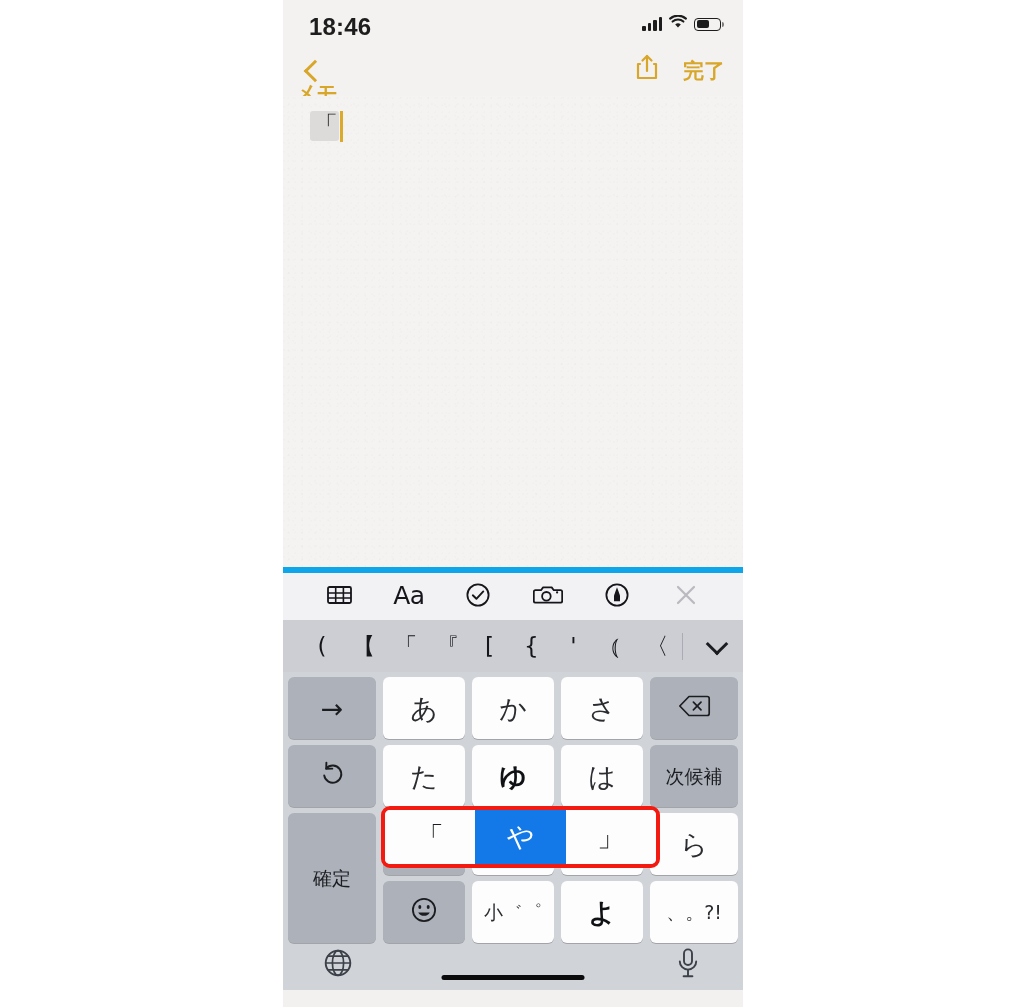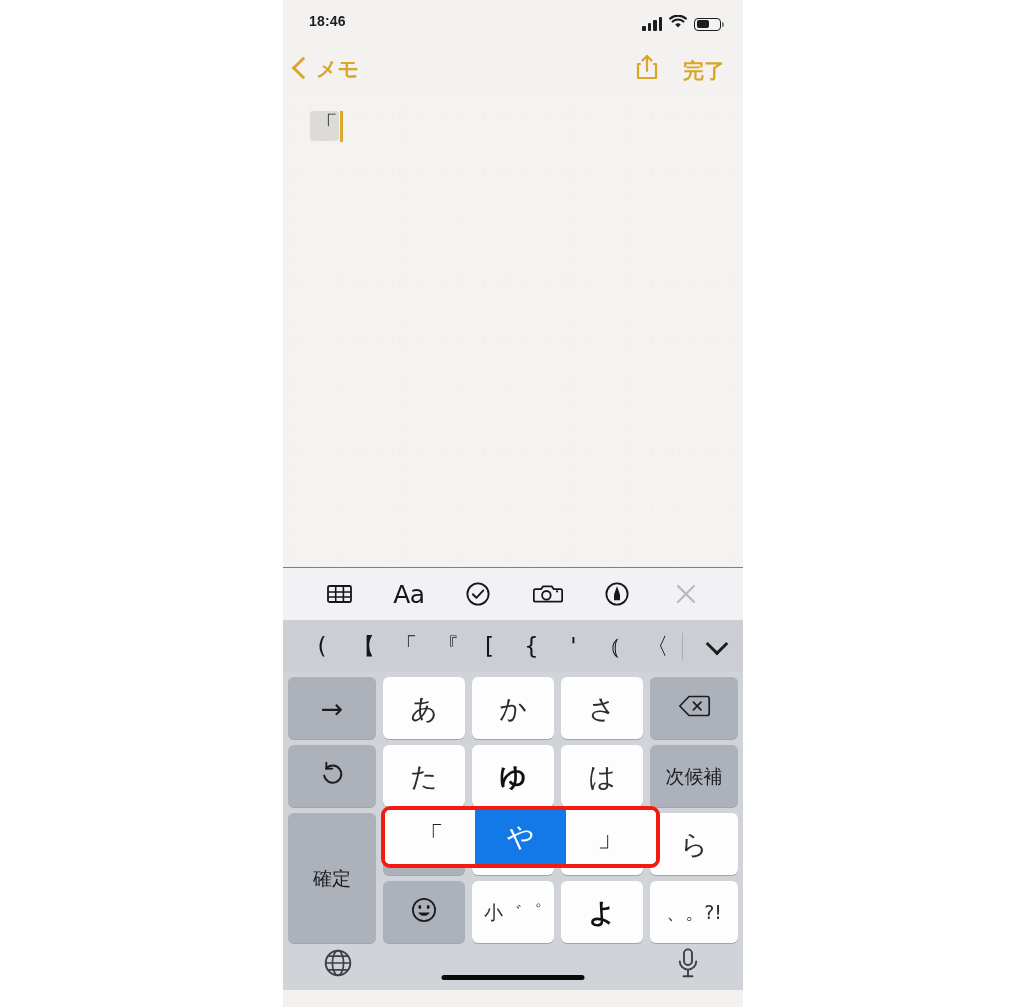--- a/index.html
+++ b/index.html
@@ -34,21 +34,21 @@
   
   .statusbar {
     position: relative;
     height: 48px;
     background: #f3f2f0;
   }
   .status-time {
     position: absolute;
     left: 26px;
     top: 13px;
-    font-size: 14px;
+    font-size: 24px;
     font-weight: bold;
     color: #1d1d1d;
     letter-spacing: 0.2px;
   }
   .status-right {
     position: absolute;
     right: 22px;
     top: 15px;
     display: flex;
     align-items: center;
@@ -102,26 +102,27 @@
 
   
   .navbar {
     position: relative;
     height: 48px;
     background: #f3f2f0;
   }
   .nav-back {
     position: absolute;
     left: 12px;
-    top: 10px;
+    top: 16px;
     display: flex;
     align-items: center;
     gap: 3px;
     color: #d8a629;
     cursor: pointer;
+    flex-direction: column;
   }
   .nav-back .chev {
     display: block;
     width: 13px;
     height: 13px;
     border-left: 3.4px solid #d8a629;
     border-bottom: 3.4px solid #d8a629;
     transform: rotate(45deg);
     margin-right: 2px;
     margin-top: -1px;
@@ -190,23 +191,22 @@
     height: 31px;
     background: #d9aa2b;
     margin-left: 1px;
   }
 
   
   .format-bar {
     position: relative;
     height: 53px;
     background: #f2f1f4;
-    border-top: 1px solid #0ea5e9;
-    display: flex;
-    align-items: center;
+    border-top: 6px solid #0ea5e9;
+    display: flex;
     justify-content: space-around;
     padding: 0 22px;
     box-sizing: border-box;
   }
   .fmt-btn {
     display: flex;
     align-items: center;
     justify-content: center;
     width: 44px;
     height: 44px;

